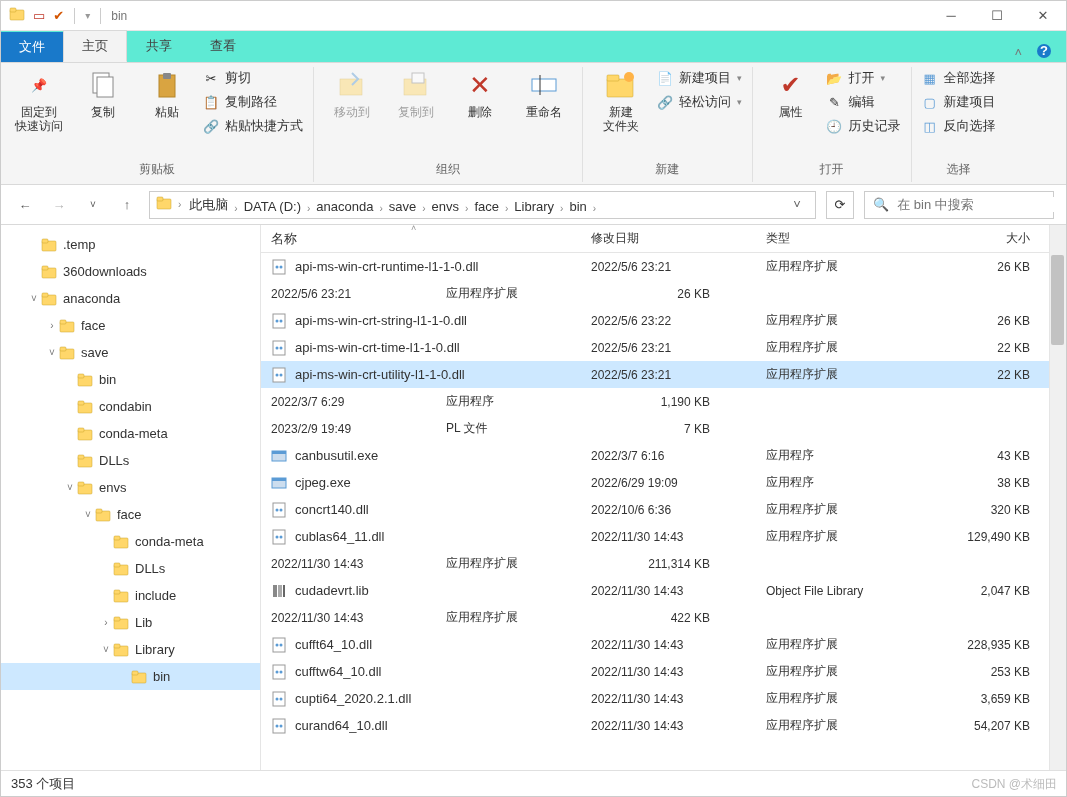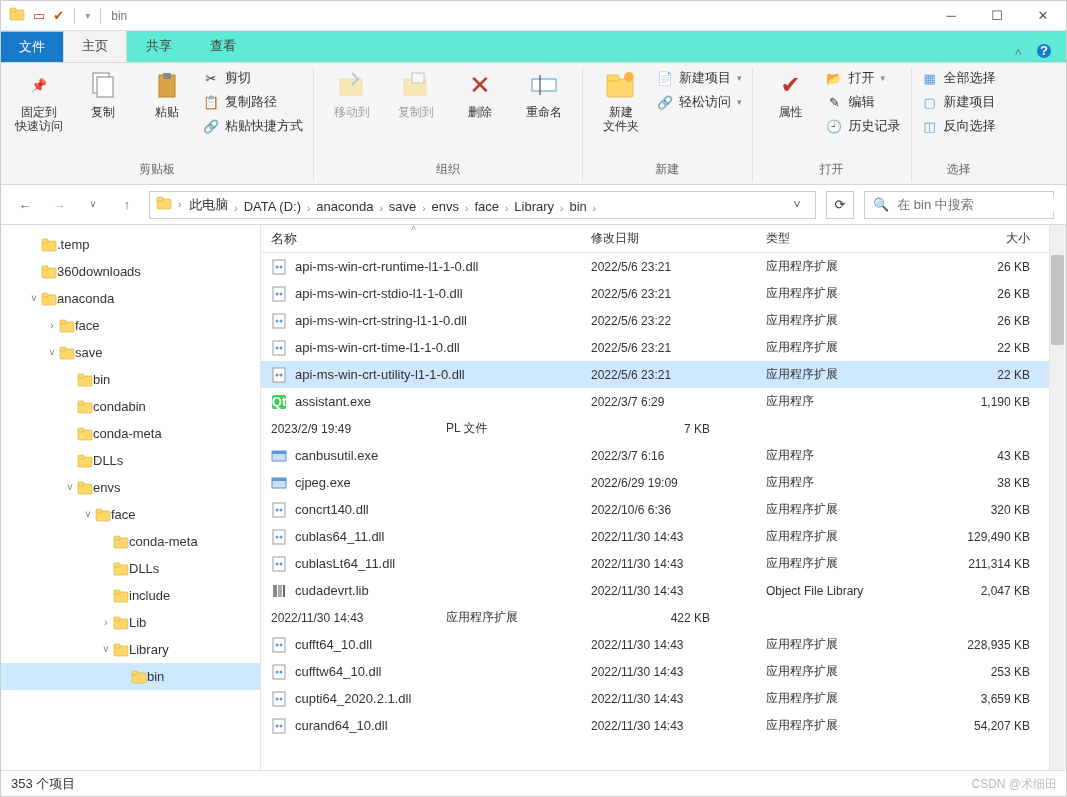--- a/index.html
+++ b/index.html
@@ -34,21 +34,21 @@
 .pseg{padding:0 2px;color:#333;white-space:nowrap}
 .path-drop{width:24px;text-align:center;color:#666}
 .refresh{width:28px;height:28px;border:1px solid #ccc;display:flex;align-items:center;justify-content:center}
 .search{width:190px;height:28px;border:1px solid #ccc;display:flex;align-items:center;padding:0 8px;gap:8px}
 .search input{border:none;outline:none;flex:1;font-size:13px;color:#888}
 .content{flex:1;display:flex;overflow:hidden}
 .tree{width:260px;border-right:1px solid #e5e5e5;overflow:auto;padding:6px 0;position:relative}
 .tnode{display:flex;align-items:center;height:27px;padding-left:8px;white-space:nowrap}
 .tnode .tw{width:14px;text-align:center;color:#777;font-size:10px}
 .tnode .tfld{width:16px;height:16px}
-.tnode .tlbl{}
+.tnode .tlbl{padding-left:6px}
 .tnode.sel{background:#cde8ff}
 .files{flex:1;display:flex;flex-direction:column;position:relative}
 .fheader{display:flex;border-bottom:1px solid #e5e5e5;height:28px;align-items:center;color:#555;position:relative}
 .fcol{padding:0 10px;font-size:12px;border-right:1px solid transparent;display:flex;align-items:center;gap:4px}
 .c-name{width:320px}
 .c-date{width:175px}
 .c-type{width:155px}
 .c-size{width:130px;justify-content:flex-end}
 .flist{flex:1;overflow:auto}
 .frow{display:flex;height:27px;align-items:center}
@@ -448,30 +448,20 @@
                 <circle cx="10" cy="8" r="1.5" fill="#5b9bd5"></circle>
               </svg>
             </span>
             <span>api-ms-win-crt-runtime-l1-1-0.dll</span>
           </div>
           <div class="fcol c-date">2022/5/6 23:21</div>
           <div class="fcol c-type">应用程序扩展</div>
           <div class="fcol c-size">26 KB</div>
         </div>
         <div class="frow">
-          <div class="fcol c-name">
-            <span class="fic">
-              <svg width="16" height="16">
-                <rect x="2" y="1" width="12" height="14" fill="#fff" stroke="#999"></rect>
-                <circle cx="6" cy="8" r="1.5" fill="#5b9bd5"></circle>
-                <circle cx="10" cy="8" r="1.5" fill="#5b9bd5"></circle>
-              </svg>
-            </span>
-            <span>api-ms-win-crt-stdio-l1-1-0.dll</span>
-          </div>
           <div class="fcol c-date">2022/5/6 23:21</div>
           <div class="fcol c-type">应用程序扩展</div>
           <div class="fcol c-size">26 KB</div>
         </div>
         <div class="frow">
           <div class="fcol c-name">
             <span class="fic">
               <svg width="16" height="16">
                 <rect x="2" y="1" width="12" height="14" fill="#fff" stroke="#999"></rect>
                 <circle cx="6" cy="8" r="1.5" fill="#5b9bd5"></circle>
@@ -508,29 +498,20 @@
                 <circle cx="10" cy="8" r="1.5" fill="#5b9bd5"></circle>
               </svg>
             </span>
             <span>api-ms-win-crt-utility-l1-1-0.dll</span>
           </div>
           <div class="fcol c-date">2022/5/6 23:21</div>
           <div class="fcol c-type">应用程序扩展</div>
           <div class="fcol c-size">22 KB</div>
         </div>
         <div class="frow">
-          <div class="fcol c-name">
-            <span class="fic">
-              <svg width="16" height="16">
-                <rect x="1" y="1" width="14" height="14" rx="2" fill="#41cd52"></rect>
-                <text x="8" y="12" text-anchor="middle" fill="#fff" font-size="9" font-weight="bold">Qt</text>
-              </svg>
-            </span>
-            <span>assistant.exe</span>
-          </div>
           <div class="fcol c-date">2022/3/7 6:29</div>
           <div class="fcol c-type">应用程序</div>
           <div class="fcol c-size">1,190 KB</div>
         </div>
         <div class="frow">
           <div class="fcol c-date">2023/2/9 19:49</div>
           <div class="fcol c-type">PL 文件</div>
           <div class="fcol c-size">7 KB</div>
         </div>
         <div class="frow">
@@ -585,30 +566,20 @@
                 <circle cx="10" cy="8" r="1.5" fill="#5b9bd5"></circle>
               </svg>
             </span>
             <span>cublas64_11.dll</span>
           </div>
           <div class="fcol c-date">2022/11/30 14:43</div>
           <div class="fcol c-type">应用程序扩展</div>
           <div class="fcol c-size">129,490 KB</div>
         </div>
         <div class="frow">
-          <div class="fcol c-name">
-            <span class="fic">
-              <svg width="16" height="16">
-                <rect x="2" y="1" width="12" height="14" fill="#fff" stroke="#999"></rect>
-                <circle cx="6" cy="8" r="1.5" fill="#5b9bd5"></circle>
-                <circle cx="10" cy="8" r="1.5" fill="#5b9bd5"></circle>
-              </svg>
-            </span>
-            <span>cublasLt64_11.dll</span>
-          </div>
           <div class="fcol c-date">2022/11/30 14:43</div>
           <div class="fcol c-type">应用程序扩展</div>
           <div class="fcol c-size">211,314 KB</div>
         </div>
         <div class="frow">
           <div class="fcol c-name">
             <span class="fic">
               <svg width="16" height="16">
                 <rect x="2" y="2" width="4" height="12" fill="#888"></rect>
                 <rect x="7" y="2" width="4" height="12" fill="#aaa"></rect>

